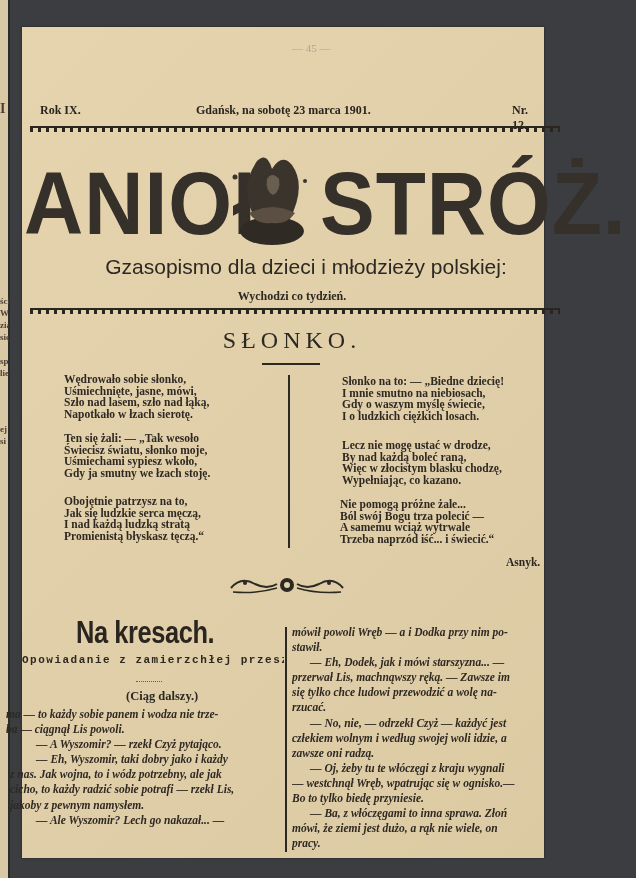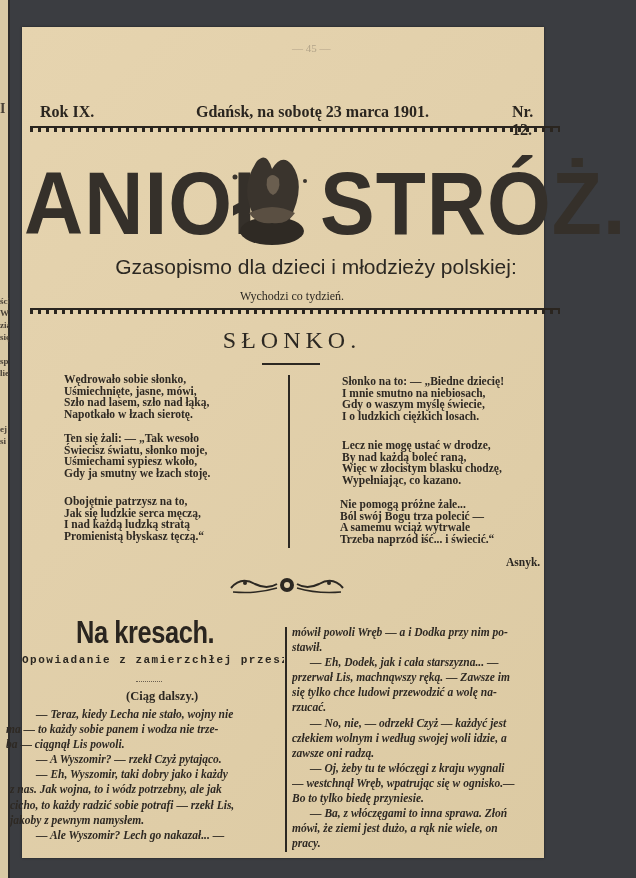--- a/index.html
+++ b/index.html
@@ -22,46 +22,46 @@
   }
   .page {
     position:absolute; left:22px; top:27px; width:522px; height:831px;
     background:linear-gradient(135deg,#e6d4af 0%,#e2d0ab 40%,#dccaa3 100%);
     box-shadow: 0 0 2px rgba(0,0,0,.5);
   }
   .page-number {
     position:absolute; left:270px; top:15px; font-size:11px; color:#9d907a; opacity:.7;
   }
   .header-line {
-    position:absolute; top:76px; font-size:16px; font-weight:bold;
+    position:absolute; top:76px; font-size:12px; font-weight:bold;
     font-family:"Liberation Serif", serif; color:#2a251f;
   }
   .rule-fancy {
     position:absolute; left:8px; width:530px; height:4px;
     border-top:2px solid #2a251f;
     background:repeating-linear-gradient(90deg,#2a251f 0 3px,transparent 3px 8px);
   }
   .masthead {
     position:absolute; top:124px; left:0; width:589px; height:96px;
   }
   .masthead-word {
     position:absolute; top:8px; font-family:"Liberation Sans", sans-serif;
     font-weight:bold; font-size:82px; letter-spacing:1px; color:#35302a;
     transform:scaleY(1.08); transform-origin:top left; line-height:82px;
   }
   .angel {
     position:absolute; left:205px; top:0; width:90px; height:96px;
   }
   .subtitle {
-    position:absolute; top:228px; left:24px; width:540px; text-align:center;
+    position:absolute; top:228px; left:14px; width:540px; text-align:center;
     font-family:"Liberation Sans", sans-serif; font-size:21px; color:#2c2822;
   }
   .weekly {
     position:absolute; top:262px; left:0; width:540px; text-align:center;
-    font-size:12px; font-weight:normal; color:#2c2822;
+    font-size:12px; font-weight:bold; color:#2c2822;
   }
   .poem-title {
     position:absolute; top:300px; left:0; width:540px; text-align:center;
     font-size:24px; letter-spacing:5px; color:#2c2822;
   }
   .poem-title-rule {
     position:absolute; top:336px; left:240px; width:58px; height:2px; background:#2c2822;
   }
   .poem-divider {
     position:absolute; top:348px; left:266px; width:2px; height:173px; background:#2c2822;
@@ -198,35 +198,34 @@
     <circle cx="102" cy="9" r="2" fill="#2c2822"></circle>
   </svg>
 
   <div class="story-divider"></div>
   <div class="story-title">Na kresach.</div>
   <div class="story-subtitle">Opowiadanie z zamierzchłej przeszłości.</div>
   <div class="squiggle"></div>
   <div class="cont">(Ciąg dalszy.)</div>
 
   <div class="col" style="left:-4px;top:680px;width:262px;">
-    <p class="ind">— Teraz, kiedy Lecha nie stało, wojny nie</p>
     <p style="margin-left:-12px;">ma — to każdy sobie panem i wodza nie trze-</p>
     <p style="margin-left:-12px;">ba — ciągnął Lis powoli.</p>
     <p class="ind">— A Wyszomir? — rzekł Czyż pytająco.</p>
     <p class="ind">— Eh, Wyszomir, taki dobry jako i każdy</p>
     <p style="margin-left:-8px;">z nas. Jak wojna, to i wódz potrzebny, ale jak</p>
     <p style="margin-left:-8px;">cicho, to każdy radzić sobie potrafi — rzekł Lis,</p>
     <p style="margin-left:-8px;">jakoby z pewnym namysłem.</p>
     <p class="ind">— Ale Wyszomir? Lech go nakazał... —</p>
   </div>
 
   <div class="col" style="left:270px;top:598px;width:272px;">
     <p>mówił powoli Wręb — a i Dodka przy nim po-</p>
     <p>stawił.</p>
-    <p class="ind">— Eh, Dodek, jak i cała starszyzna... —</p>
+    <p class="ind">— Eh, Dodek, jak i mówi starszyzna... —</p>
     <p>przerwał Lis, machnąwszy ręką. — Zawsze im</p>
     <p>się tylko chce ludowi przewodzić a wolę na-</p>
     <p>rzucać.</p>
     <p class="ind">— No, nie, — odrzekł Czyż — każdyć jest</p>
     <p>człekiem wolnym i według swojej woli idzie, a</p>
     <p>zawsze oni radzą.</p>
     <p class="ind">— Oj, żeby tu te włóczęgi z kraju wygnali</p>
     <p>— westchnął Wręb, wpatrując się w ognisko.—</p>
     <p>Bo to tylko biedę przyniesie.</p>
     <p class="ind">— Ba, z włóczęgami to inna sprawa. Złoń</p>

